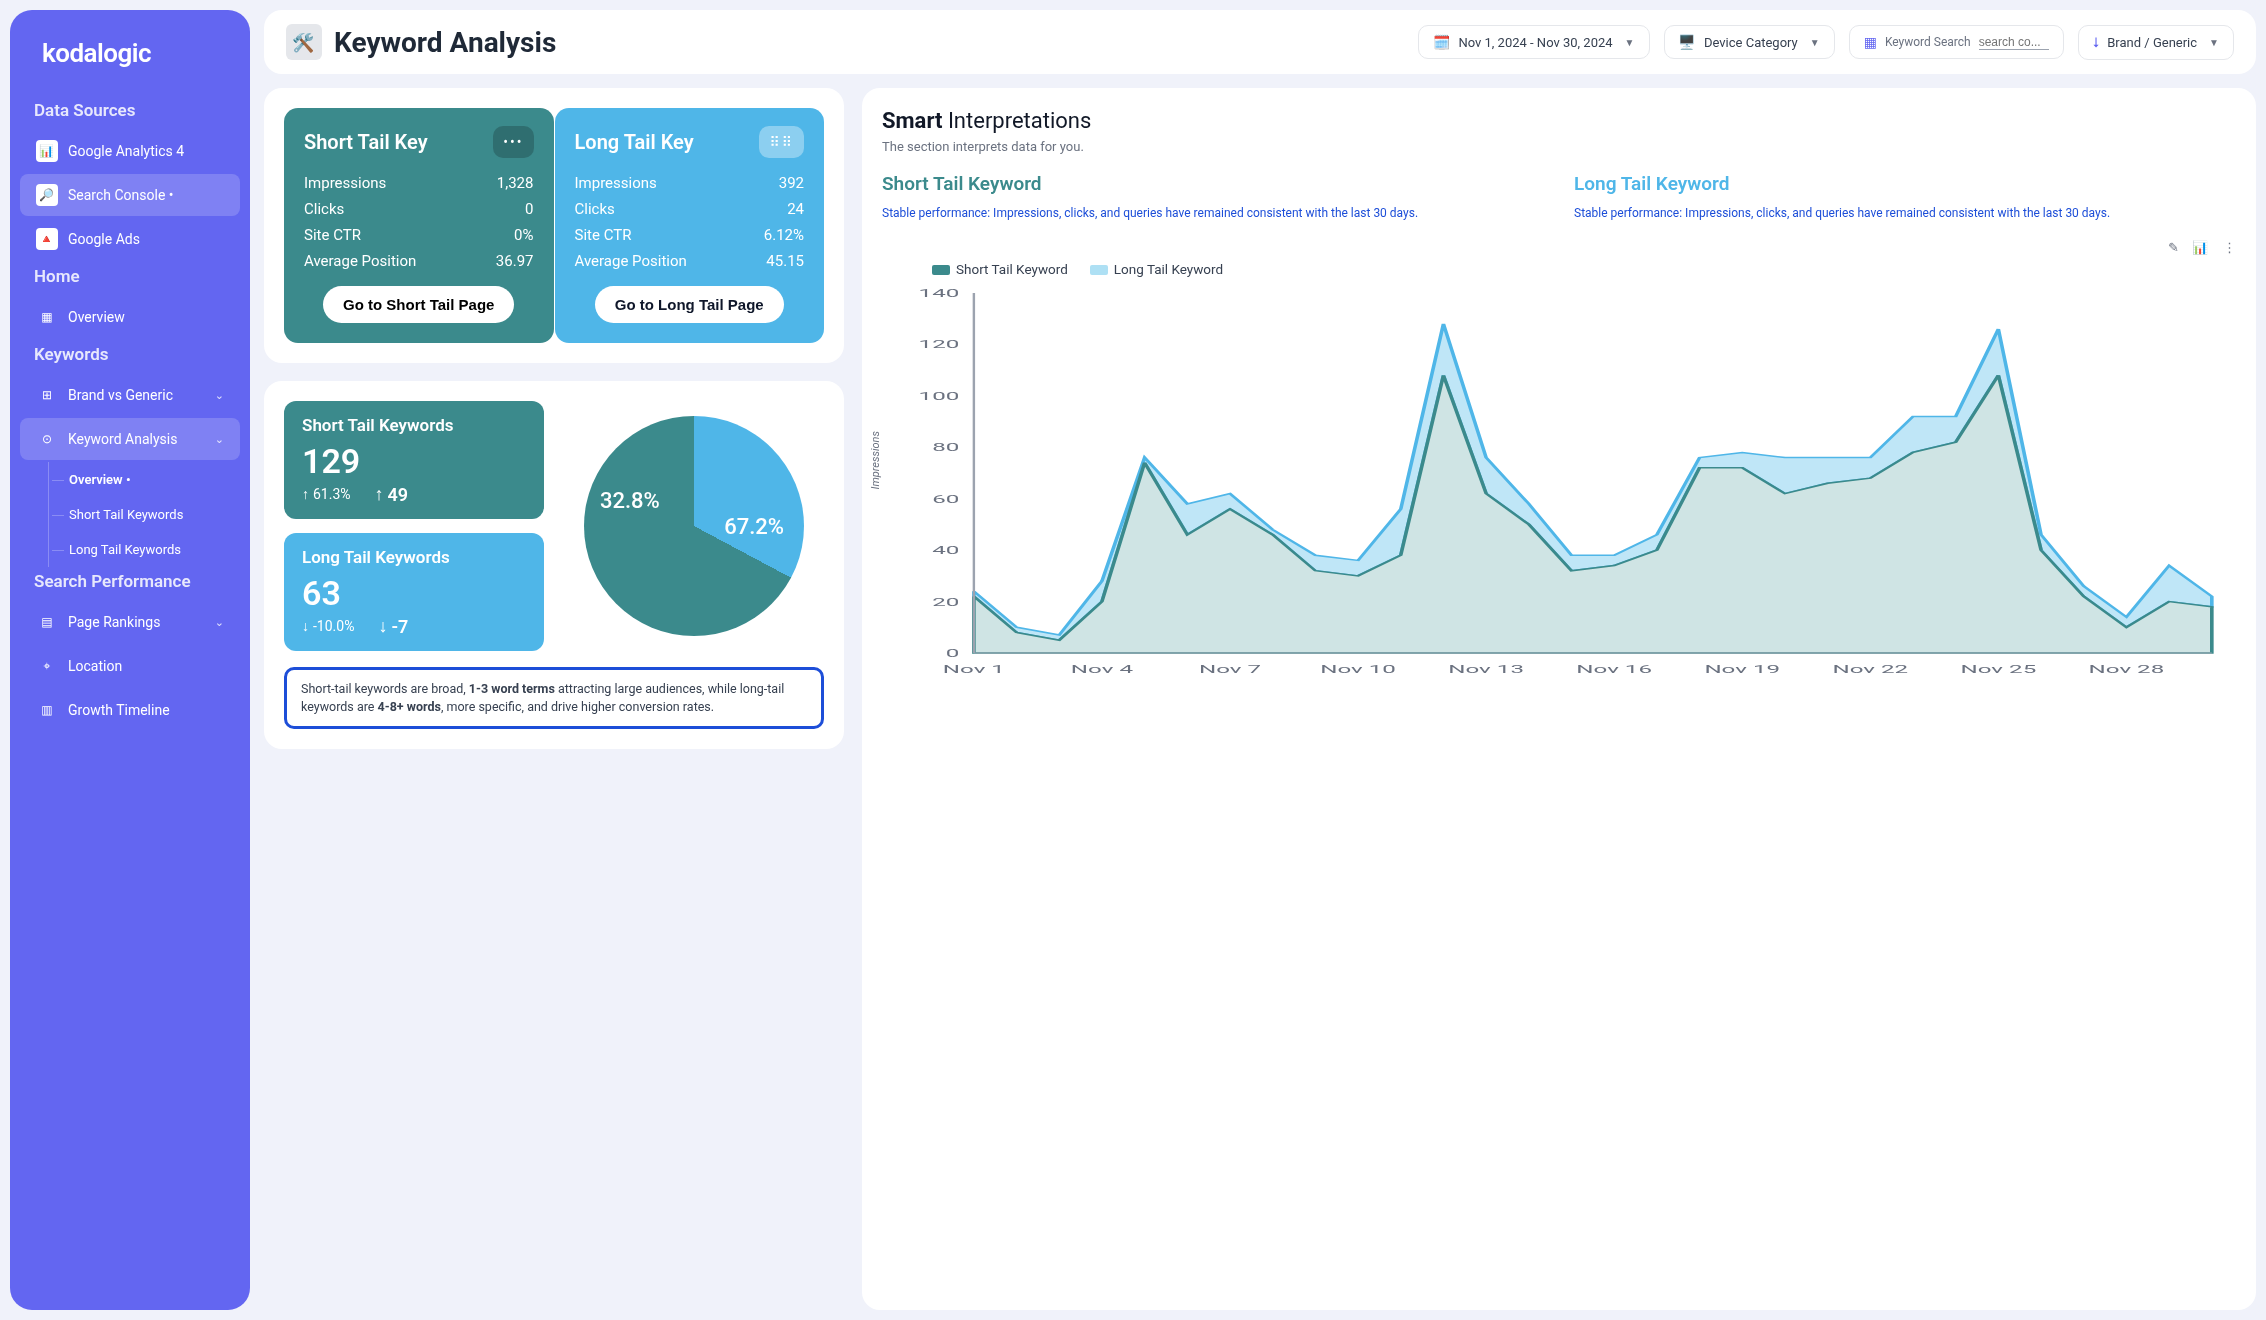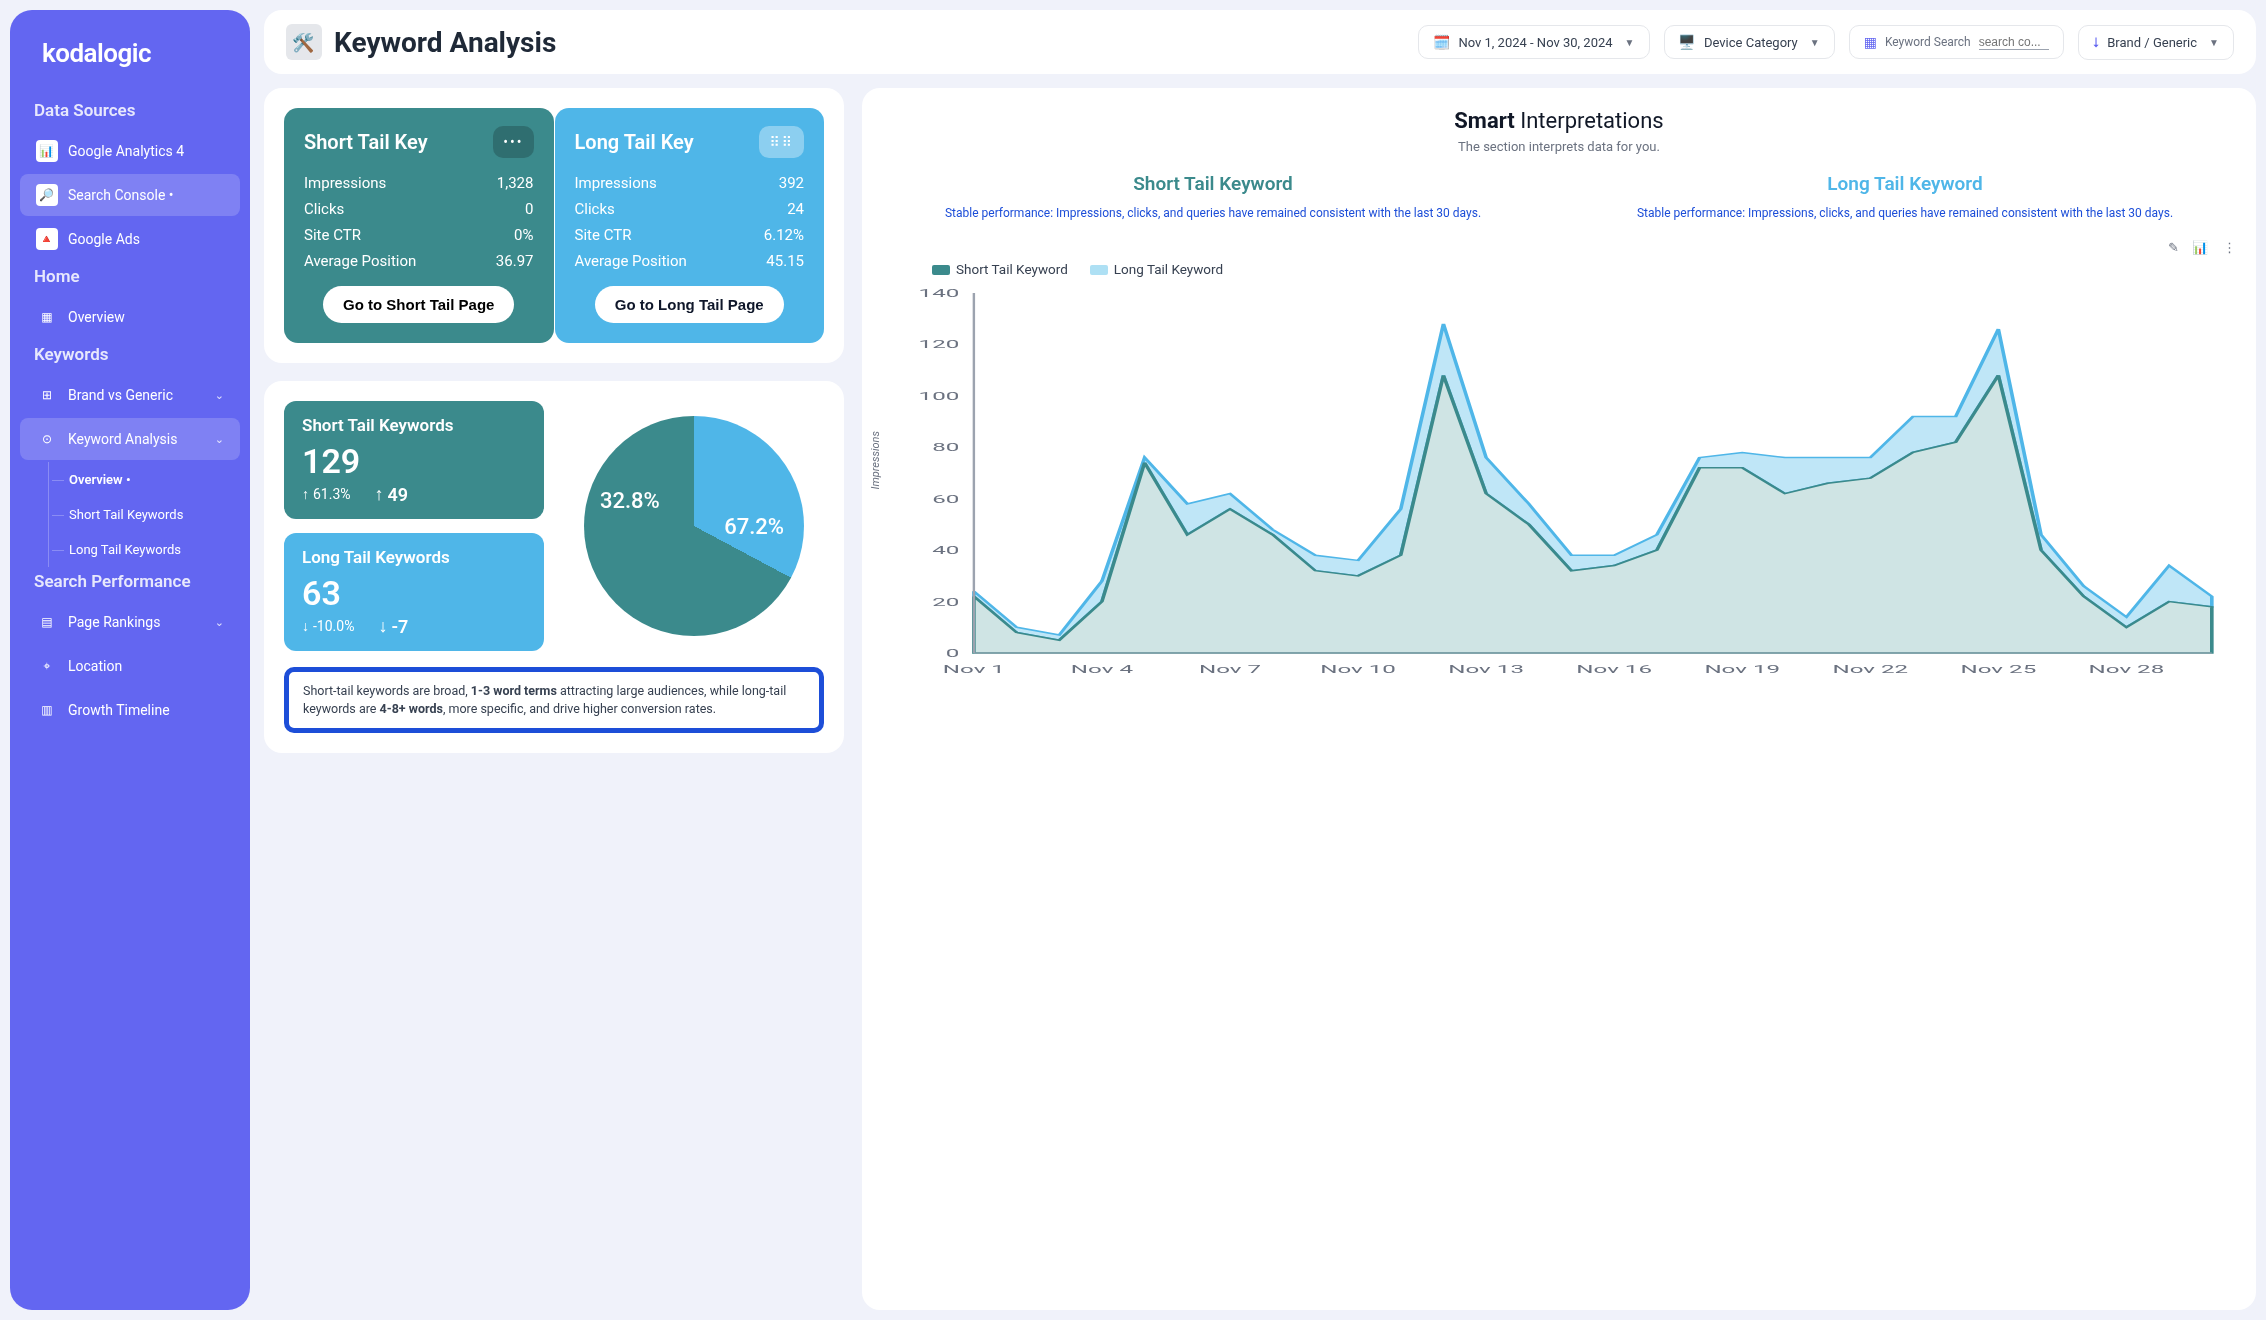--- a/index.html
+++ b/index.html
@@ -50,21 +50,21 @@
 .stat.sky{background:#4fb6e8;}
 .stat-title{font-size:17px;font-weight:600;margin-bottom:6px;}
 .stat-big{font-size:34px;font-weight:600;}
 .stat-row{display:flex;align-items:center;gap:24px;margin-top:2px;font-size:14px;}
 .stat-sub{display:flex;align-items:center;gap:4px;}
 .donut-wrap{flex:1;display:flex;align-items:center;justify-content:center;position:relative;}
 .donut{width:220px;height:220px;border-radius:50%;background:conic-gradient(#4fb6e8 0 32.8%, #3b8a8c 32.8% 100%);position:relative;}
 .donut-lbl{position:absolute;font-size:22px;font-weight:500;color:#fff;}
 .donut-l1{left:16px;top:72px;}
 .donut-l2{right:20px;top:98px;}
-.note{border:5px solid #1d4ed8;border-radius:10px;padding:10px 14px;font-size:12.5px;color:#374151;line-height:1.45;margin-top:16px;}
+.note{border:3px solid #1d4ed8;border-radius:10px;padding:10px 14px;font-size:12.5px;color:#374151;line-height:1.45;margin-top:16px;}
 .smart-head{font-size:22px;color:#111827;margin-bottom:6px;}
 .smart-head b{font-weight:700;}
 .smart-sub{font-size:13px;color:#6b7280;margin-bottom:18px;}
 .interp-row{display:flex;gap:30px;margin-bottom:18px;}
 .interp{flex:1;}
 .interp-title{font-size:19px;font-weight:600;margin-bottom:10px;}
 .interp-title.teal{color:#3b8a8c;}
 .interp-title.sky{color:#4fb6e8;}
 .interp-body{font-size:12px;color:#1d4ed8;line-height:1.4;}
 .chart-tools{display:flex;justify-content:flex-end;gap:14px;font-size:13px;color:#6b7280;margin-bottom:6px;}
@@ -264,21 +264,21 @@
           </div>
         </div>
         <div class="note">
           <span>Short-tail keywords are broad, </span><b>1-3 word terms</b><span> attracting large audiences, while long-tail keywords are </span><b>4-8+ words</b><span>, more specific, and drive higher conversion rates.</span>
         </div>
       </div>
 
     </div>
 
     <div class="col col-right">
-      <div class="card" style="flex:1;display:flex;flex-direction:column;text-align:center;">
+      <div class="card" style="flex:1;display:flex;flex-direction:column;">
         <div class="smart-head"><b>Smart</b><span> Interpretations</span></div>
         <div class="smart-sub">The section interprets data for you.</div>
         <div class="interp-row">
           <div class="interp">
             <div class="interp-title teal">Short Tail Keyword</div>
             <div class="interp-body">Stable performance: Impressions, clicks, and queries have remained consistent with the last 30 days.</div>
           </div>
           <div class="interp">
             <div class="interp-title sky">Long Tail Keyword</div>
             <div class="interp-body">Stable performance: Impressions, clicks, and queries have remained consistent with the last 30 days.</div>

